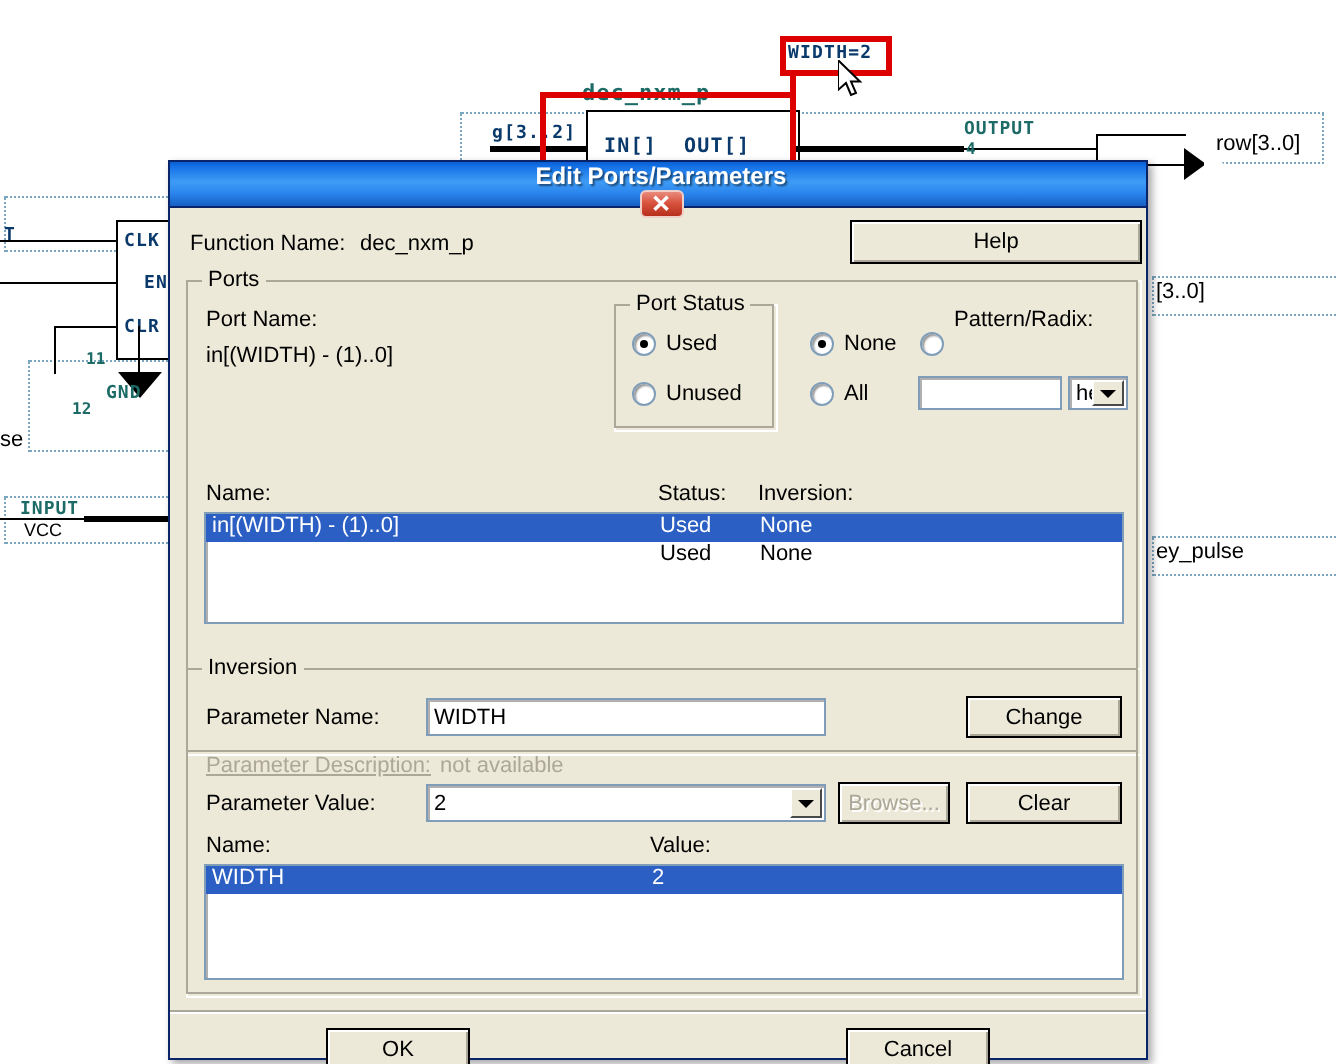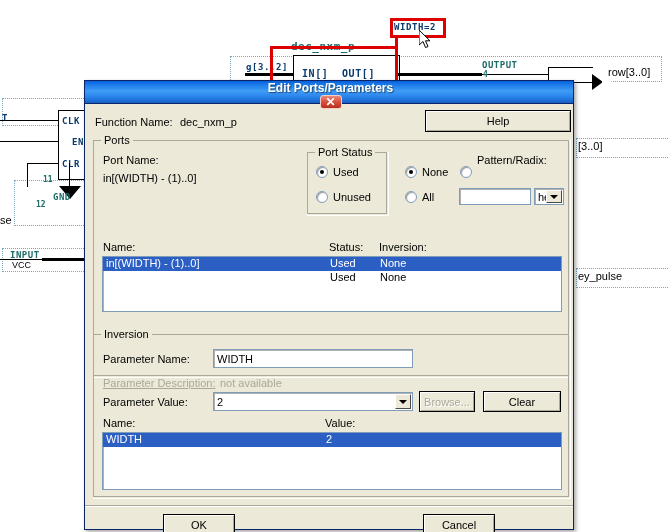--- a/index.html
+++ b/index.html
@@ -274,20 +274,21 @@
       </div>
     </div>
 
     <div class="grp" style="left:8px;top:230px;width:478px;height:165px;">
       <div class="grp-in"></div>
       <div class="grp-t">Inversion</div>
     </div>
 
     <div class="lbl" style="left:18px;top:249px;">Parameter Name:</div>
     <div class="tfield" style="left:128px;top:245px;width:200px;height:19px;">WIDTH</div>
+    <div class="btn" style="left:398px;top:244px;width:78px;height:21px;">Change</div>
 
     <div class="lbl dis" style="left:18px;top:273px;text-decoration:underline;">Parameter Description:</div>
     <div class="lbl dis" style="left:135px;top:273px;">not available</div>
 
     <div class="lbl" style="left:18px;top:292px;">Parameter Value:</div>
     <div class="combo" style="left:128px;top:288px;width:200px;height:19px;">
       <span>2</span>
       <span class="arrowbox">
           <span class="caret"></span>
         </span>

